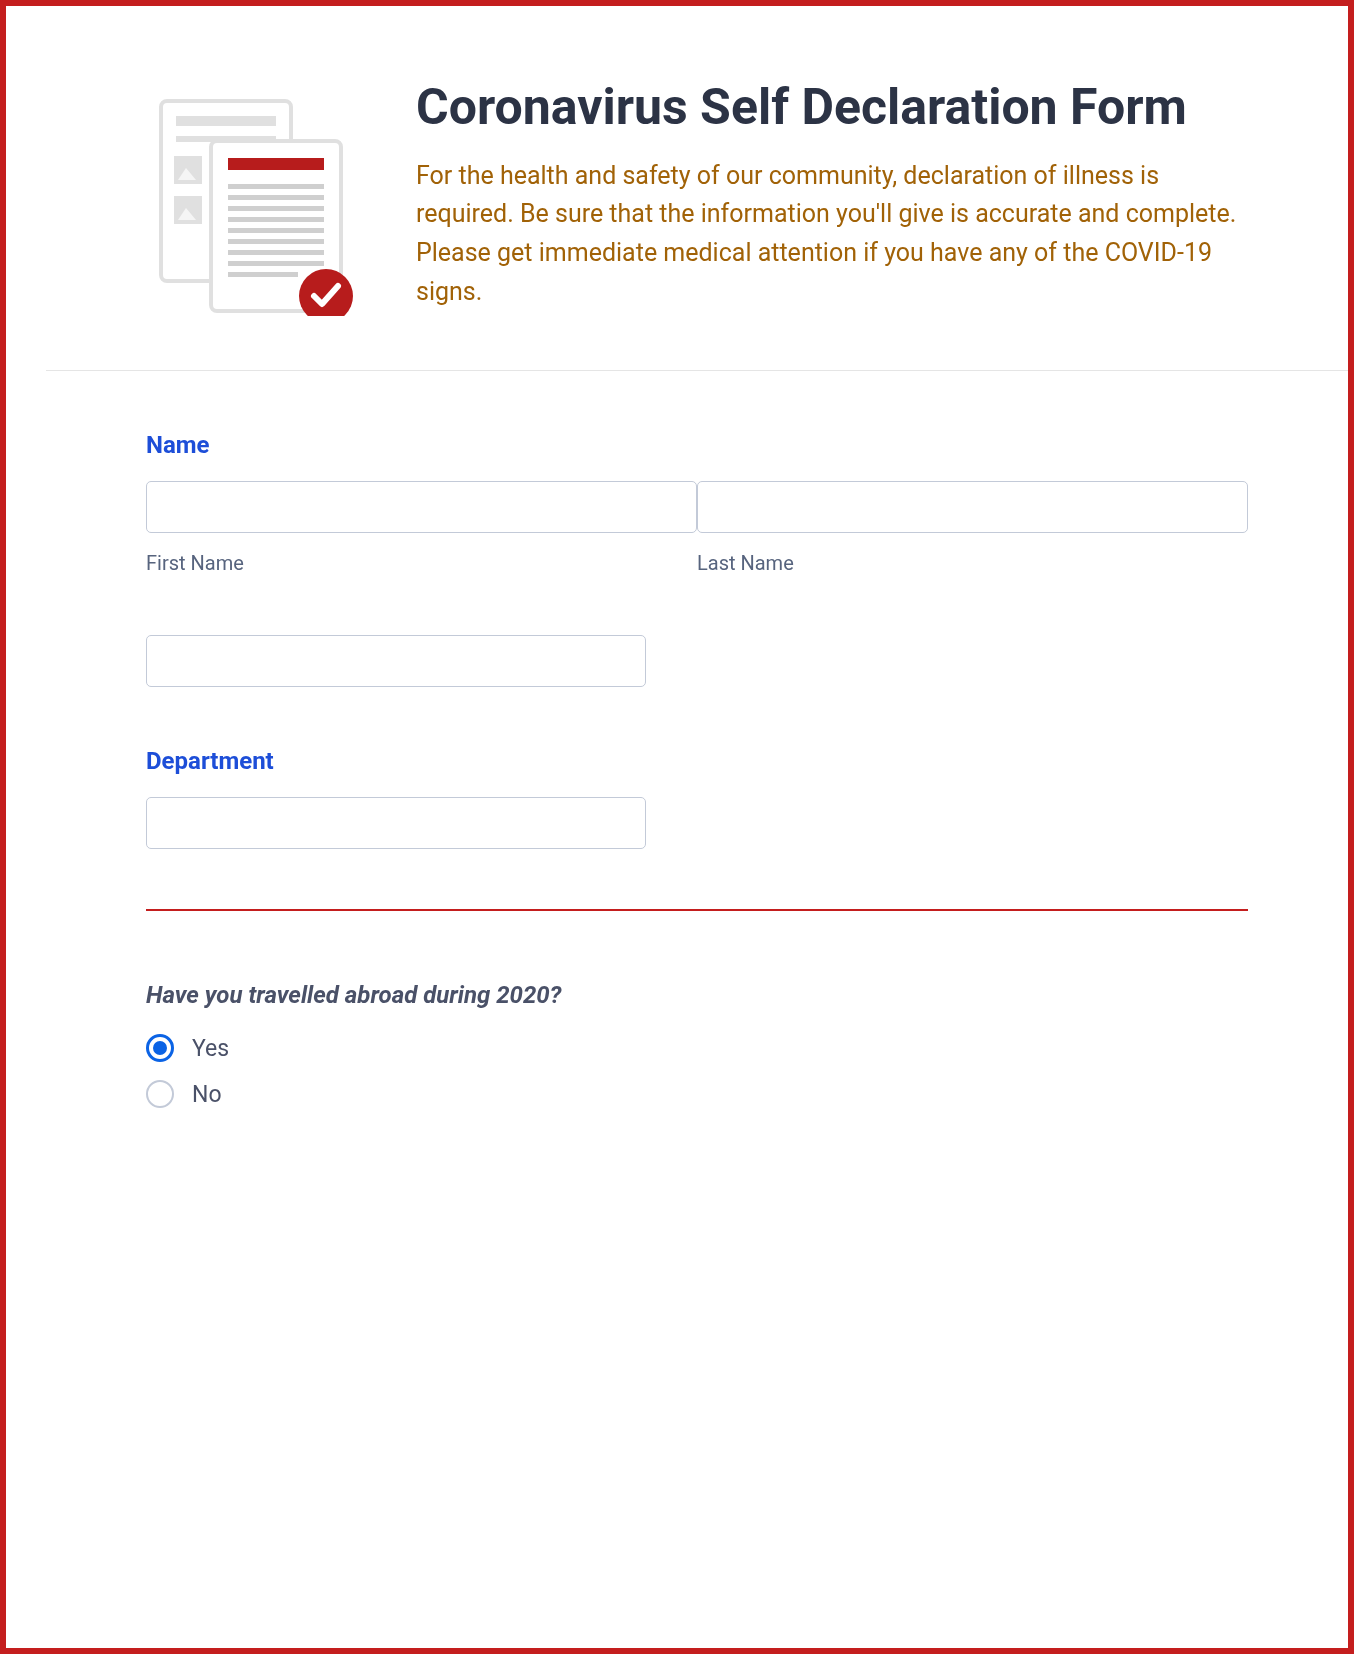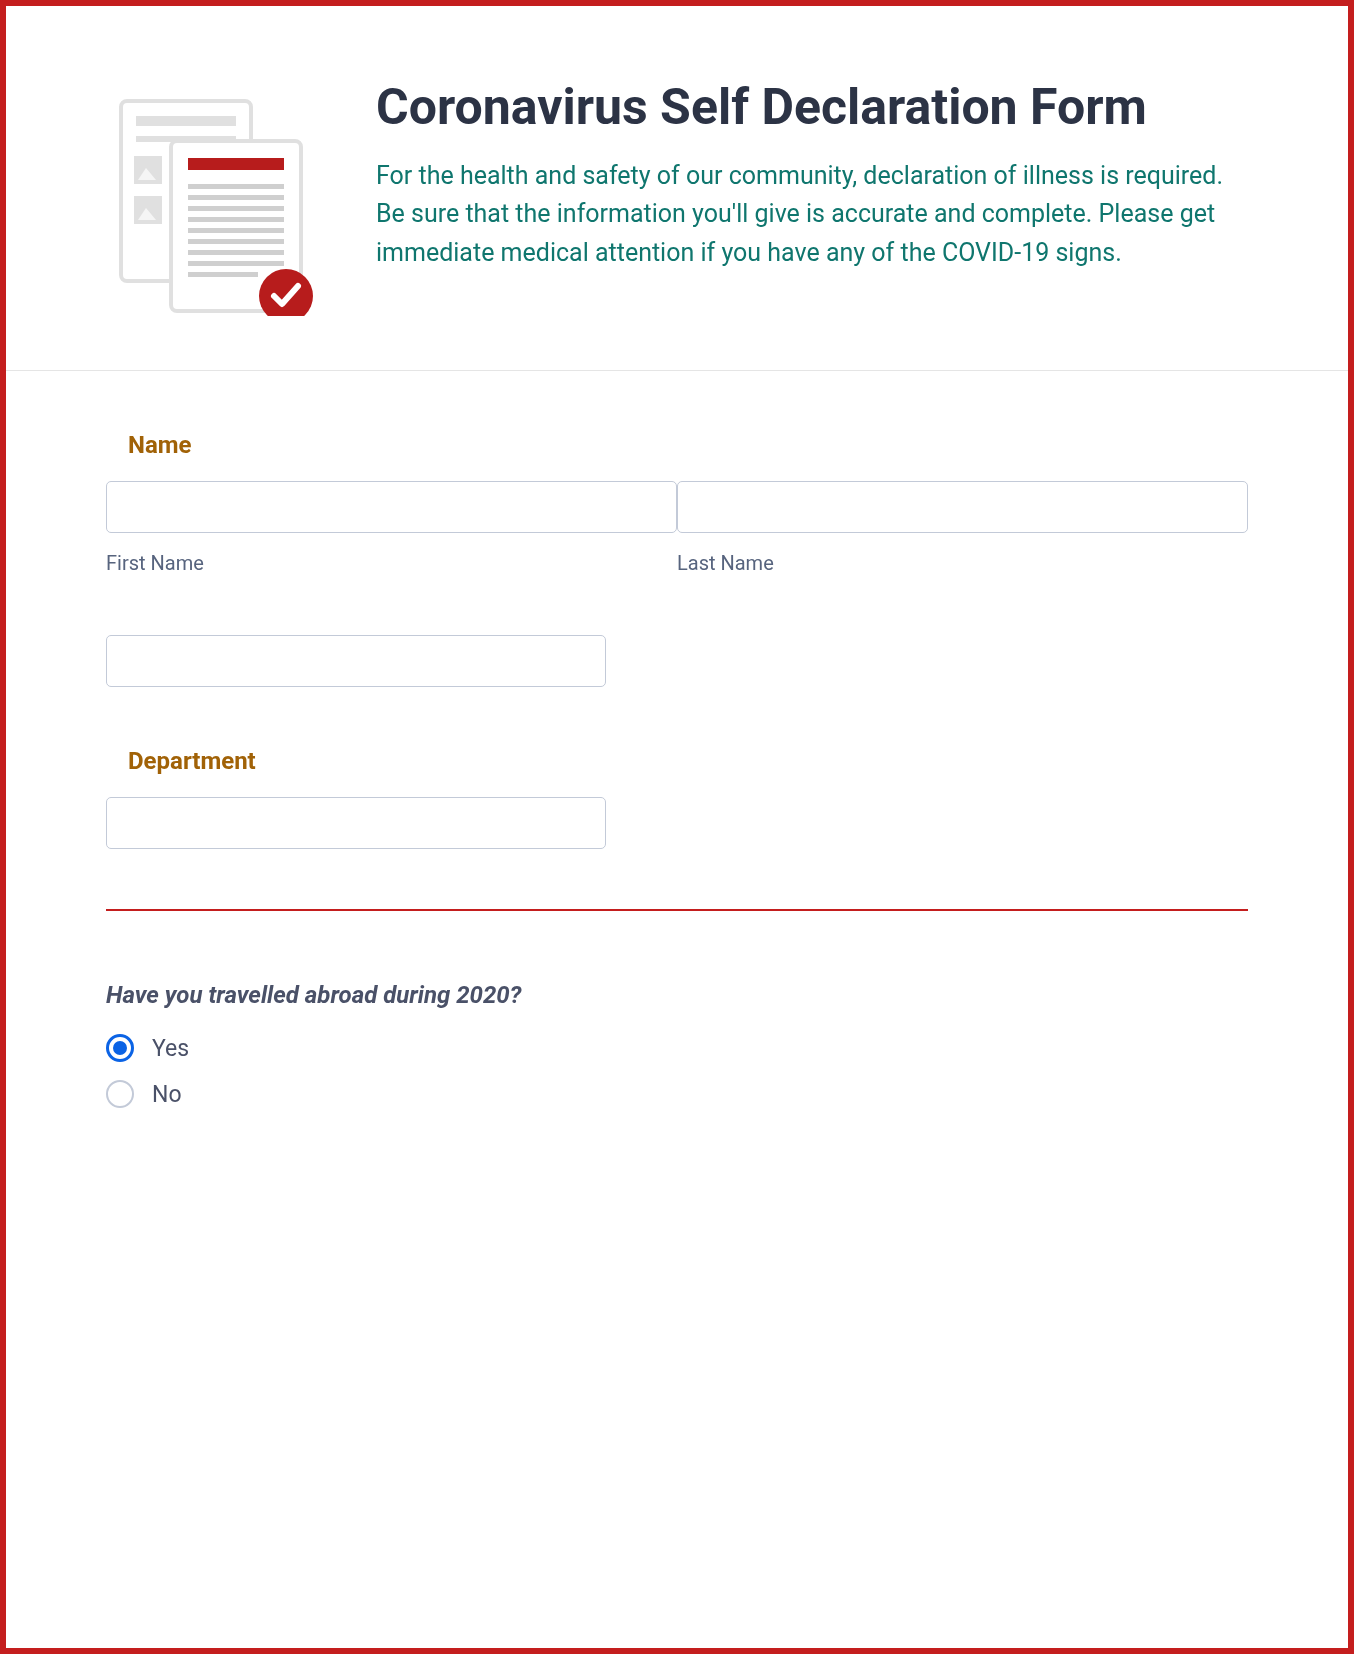--- a/index.html
+++ b/index.html
@@ -10,20 +10,21 @@
     body {
       font-family: -apple-system, BlinkMacSystemFont, "Segoe UI", Roboto, Helvetica, Arial, sans-serif;
       background: #fff;
     }
     .page {
       width: 1354px;
       min-height: 1654px;
       border: 6px solid #c41e1e;
       background: #fff;
       position: relative;
+      padding-left: 40px;
     }
     .header {
       display: flex;
       padding: 70px 70px 50px 110px;
       gap: 60px;
       border-bottom: 1px solid #e5e5e5;
     }
     .icon-container {
       flex-shrink: 0;
       width: 200px;
@@ -35,36 +36,35 @@
     }
     .title {
       font-size: 50px;
       font-weight: 700;
       color: #2c3345;
       line-height: 1.25;
       margin-bottom: 18px;
     }
     .description {
       font-size: 25px;
-      color: #0f766e;
+      color: #a16207;
       line-height: 1.55;
     }
     .form-body {
       padding: 60px 100px 40px 100px;
     }
     .field-group {
       margin-bottom: 60px;
     }
     .field-label {
       font-size: 24px;
       font-weight: 700;
-      color: #a16207;
+      color: #1d4ed8;
       margin-bottom: 22px;
       display: block;
-      margin-left: 22px;
     }
     .name-row {
       display: flex;
     }
     .name-col {
       flex: 1;
     }
     .text-input {
       width: 100%;
       height: 52px;

